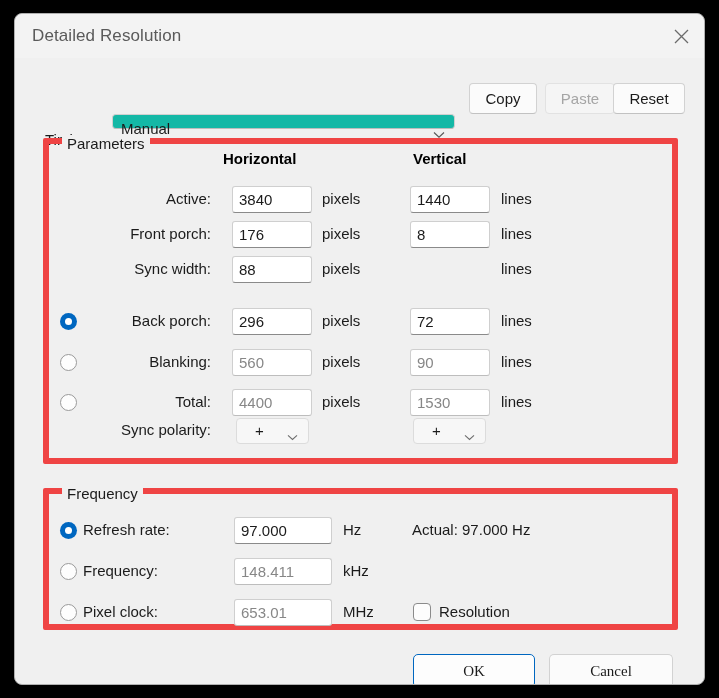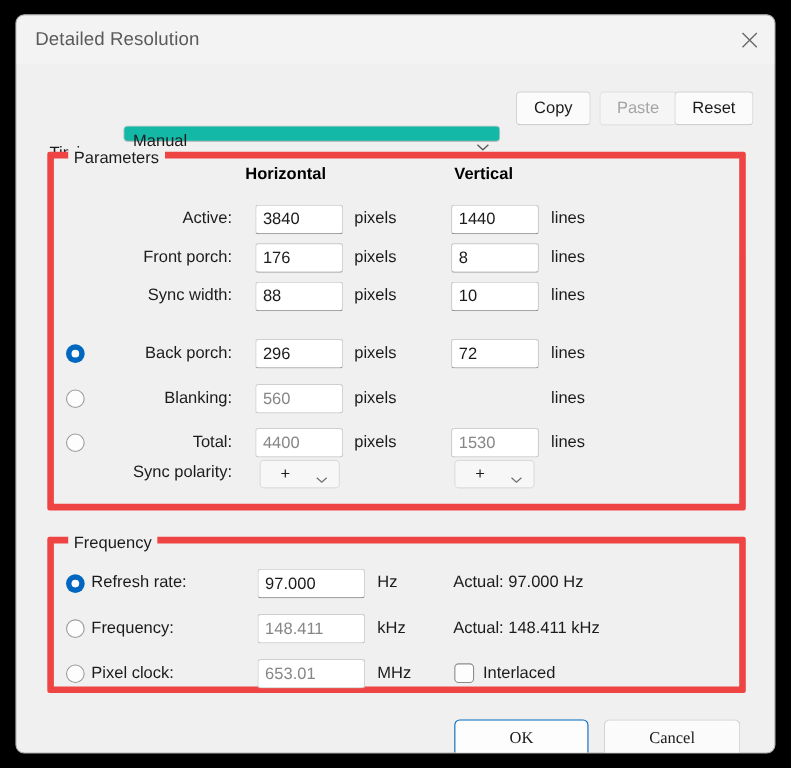--- a/index.html
+++ b/index.html
@@ -372,38 +372,38 @@
     <input class="tinput h" type="text" value="176" style="">
     <span class="unit h">pixels</span>
     <input class="tinput v" type="text" value="8" style="">
     <span class="unit v">lines</span>
   </div>
 
   <div class="prow" style="top:239px">
     <span class="rlabel">Sync width:</span>
     <input class="tinput h" type="text" value="88" style="">
     <span class="unit h">pixels</span>
-    <input class="tinput v" type="text" value="10" style="">
     <span class="unit v">lines</span>
   </div>
 
   <div class="prow" style="top:291px">
     <span class="radio on"></span>
     <span class="rlabel">Back porch:</span>
     <input class="tinput h" type="text" value="296" style="">
     <span class="unit h">pixels</span>
     <input class="tinput v" type="text" value="72" style="">
     <span class="unit v">lines</span>
   </div>
 
   <div class="prow" style="top:332px">
     <span class="radio off"></span>
     <span class="rlabel">Blanking:</span>
     <input class="tinput h ro" type="text" readonly="" value="560" style="">
     <span class="unit h">pixels</span>
+    <input class="tinput v ro" type="text" readonly="" value="90" style="">
     <span class="unit v">lines</span>
   </div>
 
   <div class="prow" style="top:372px">
     <span class="radio off"></span>
     <span class="rlabel">Total:</span>
     <input class="tinput h ro" type="text" readonly="" value="4400" style="">
     <span class="unit h">pixels</span>
     <input class="tinput v ro" type="text" readonly="" value="1530" style="">
     <span class="unit v">lines</span>
@@ -439,28 +439,27 @@
     <input class="finput" type="text" value="97.000" style="">
     <span class="funit">Hz</span>
     <span class="actual">Actual: 97.000 Hz</span>
   </div>
 
   <div class="prow" style="top:541px">
     <span class="radio off"></span>
     <span class="rlabel freq">Frequency:</span>
     <input class="finput ro" type="text" readonly="" value="148.411" style="">
     <span class="funit">kHz</span>
-    <span class="actual">Actual: 148.411 kHz</span>
   </div>
 
   <div class="prow" style="top:582px">
     <span class="radio off"></span>
     <span class="rlabel freq">Pixel clock:</span>
     <input class="finput ro" type="text" readonly="" value="653.01" style="">
     <span class="funit">MHz</span>
     <span id="chk-interlaced-box"></span>
-    <span id="chk-interlaced-label">Interlaced</span>
+    <span id="chk-interlaced-label">Resolution</span>
   </div>
 
   <button class="foot-btn" id="btn-ok">OK</button>
   <button class="foot-btn" id="btn-cancel">Cancel</button>
 
 </div>
 
 </body></html>

